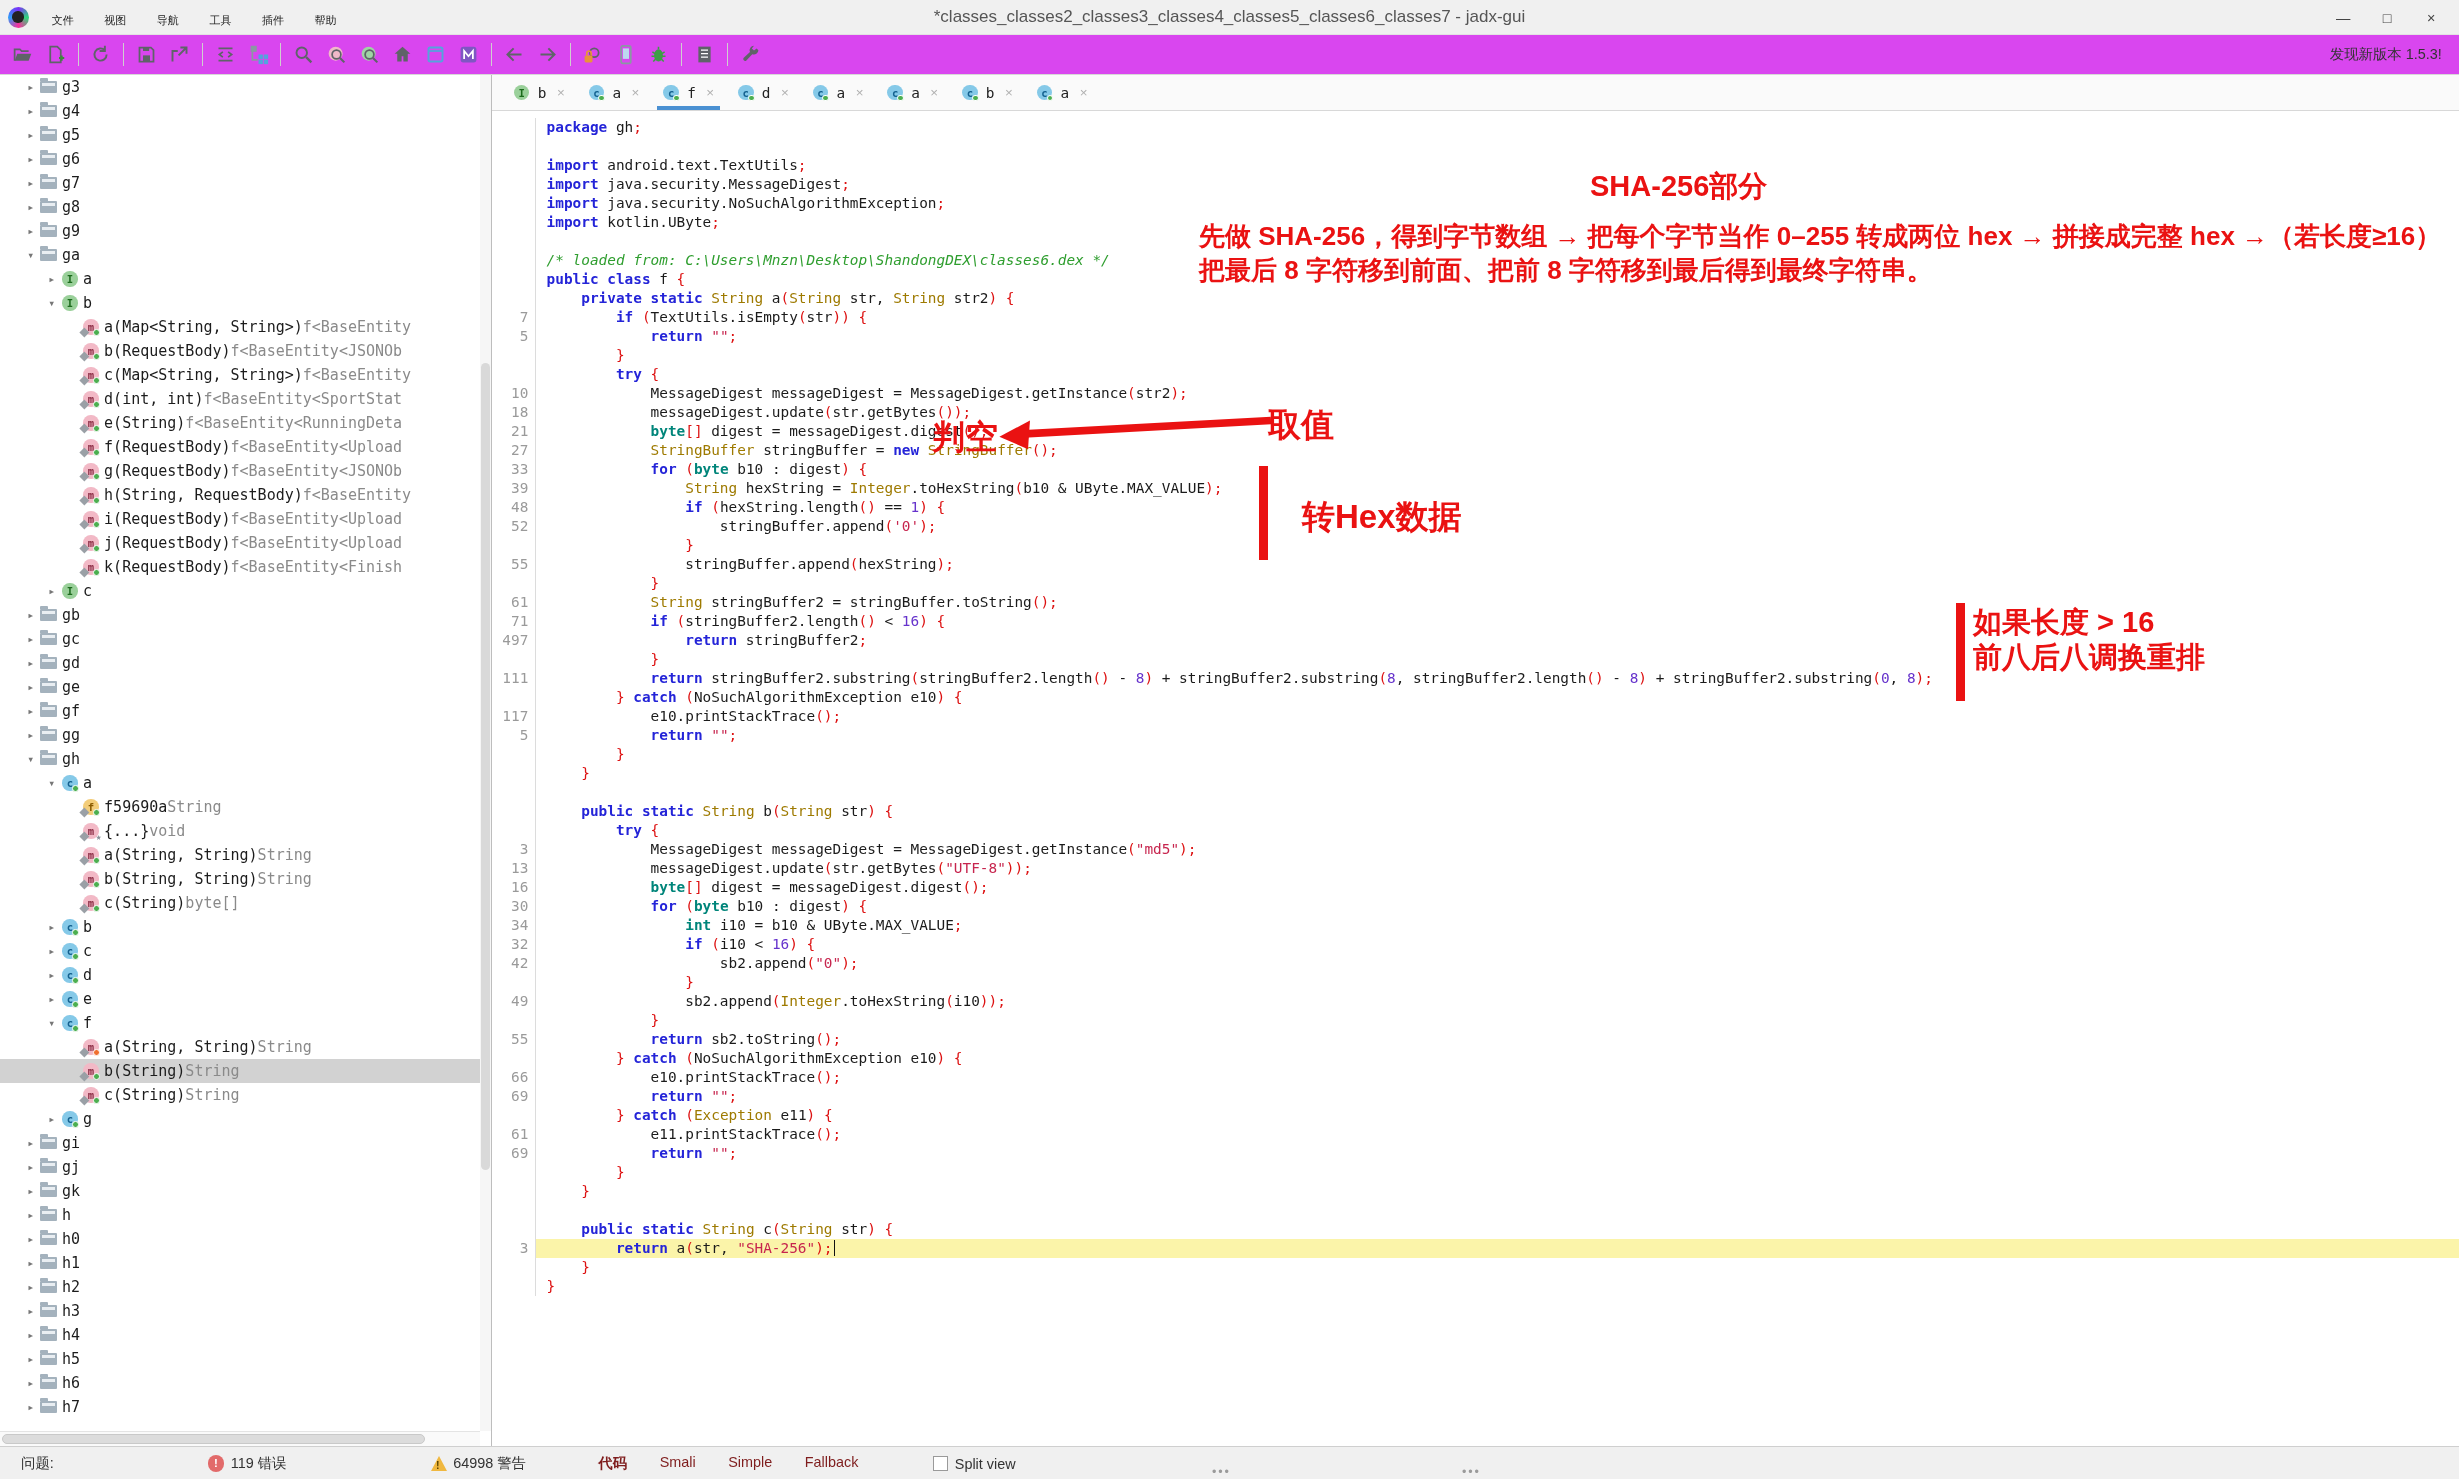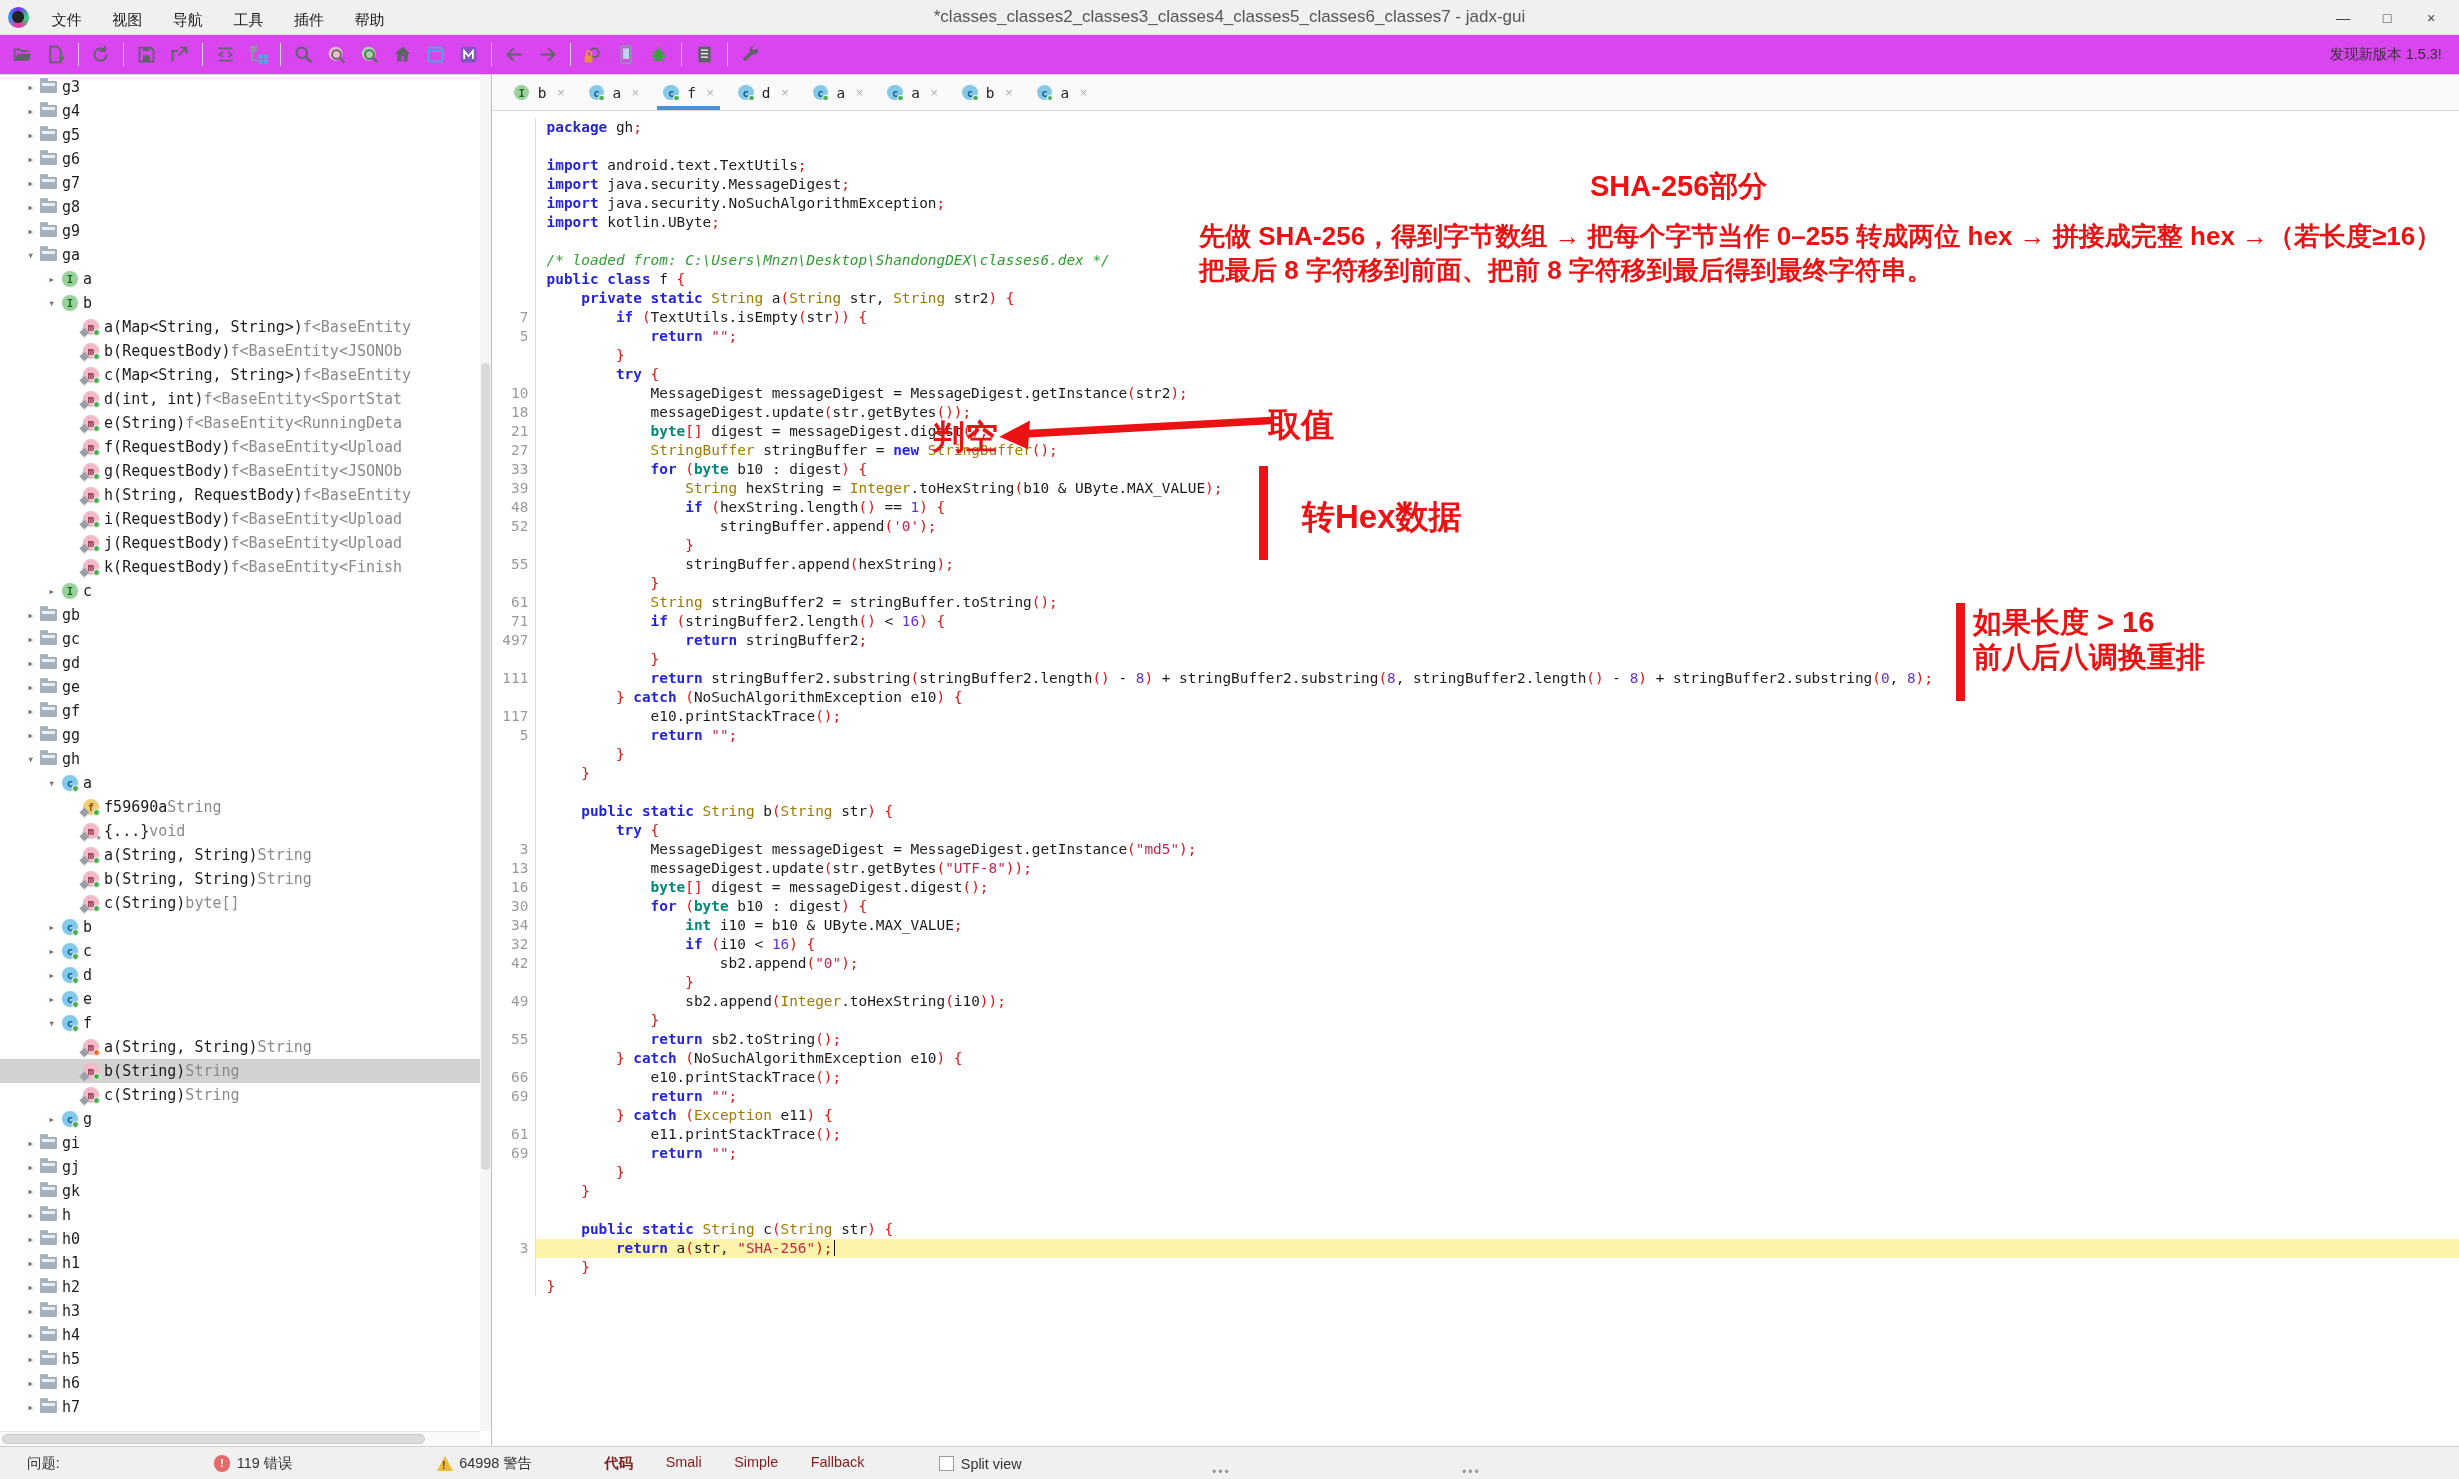--- a/index.html
+++ b/index.html
@@ -7,21 +7,21 @@
     font-family:"Liberation Sans", sans-serif; }
   .app { position:relative; width:2459px; height:1479px; background:#f2f2f2; }
 
   
   .titlebar { position:relative; height:35px; background:#f0f0f0; display:flex; align-items:center;
     border-bottom:1px solid #e3e3e3; }
   .app-icon { width:21px; height:21px; margin:0 9.6px 0 7.7px; border-radius:50%;
     background:conic-gradient(#7b2ff7,#2fd77b,#f72f9b,#2f9bf7,#7b2ff7); position:relative; }
   .app-icon:after{ content:""; position:absolute; inset:4.8px; border-radius:50%; background:#222; }
   .menubar { display:flex; gap:3.8px; }
-  .menu-item { padding:3.8px 13.4px; font-size:15px; color:#222; cursor:default;margin-top:6px; }
+  .menu-item { padding:3.8px 13.4px; font-size:11px; color:#222; cursor:default;margin-top:6px; }
   .win-title { position:absolute; left:50%; transform:translateX(-50%); font-size:17px; color:#555; }
   .win-controls { position:absolute; right:5.8px; top:0; height:35px; display:flex; }
   .win-btn { width:44px; height:35px; display:flex; align-items:center; justify-content:center;
     font-size:14.4px; color:#444; }
 
   
   .toolbar { height:40px; background:#d946ef; display:flex; align-items:center;
     border-bottom:1px solid #d7d7d7; padding-left:5.8px; }
   .tbtn { width:33px; height:31px; display:flex; align-items:center; justify-content:center; border-radius:2.9px; }
   .tbtn svg { width:21px; height:21px; }
@@ -89,21 +89,21 @@
 
   
   .vscroll { position:absolute; top:0; right:0; width:11.5px; bottom:15.4px; background:#f6f6f6; }
   .vscroll .thumb { position:absolute; left:1px; right:1px; top:288px; height:807px; background:#d9d9d9; border-radius:4.8px; }
   .hscroll { position:absolute; left:0; right:11.5px; bottom:0; height:15.4px; background:#fafafa; border-top:1px solid #e4e4e4; }
   .hscroll .thumb { position:absolute; top:1.9px; left:1.9px; width:423px; height:10.6px; background:#dcdcdc; border:1px solid #c9c9c9; border-radius:5.8px; }
 
   
   .statusbar { position:relative; height:34px; background:#f0f0f0; border-top:1px solid #cfcfcf;
     display:flex; align-items:center; font-size:14.4px; color:#333; }
-  .sb-problems { margin-left:27px; }
+  .sb-problems { margin-left:21px; }
   .sb-item { display:flex; align-items:center; gap:6.7px; }
   .err-ic { width:16.3px; height:16.3px; border-radius:50%; background:#e26a6a; color:#fff; font-weight:bold;
     font-size:11.5px; display:flex; align-items:center; justify-content:center; }
   .warn-ic { width:0; height:0; border-left:8.6px solid transparent; border-right:8.6px solid transparent;
     border-bottom:15.4px solid #f0b840; position:relative; }
   .warn-ic:after { content:"!"; position:absolute; left:-2.4px; top:2.9px; font-size:10.6px; font-weight:bold; color:#5c4500; }
   .sb-views { display:flex; gap:0; margin-left:56px; }
   .sb-view { padding:5.8px 16.3px; color:#7f1d1d; }
   .sb-view.active { font-weight:bold; }
   .split-box { width:15.4px; height:15.4px; border:1px solid #9a9a9a; background:#fff; margin:0 6.7px 0 58px; }

